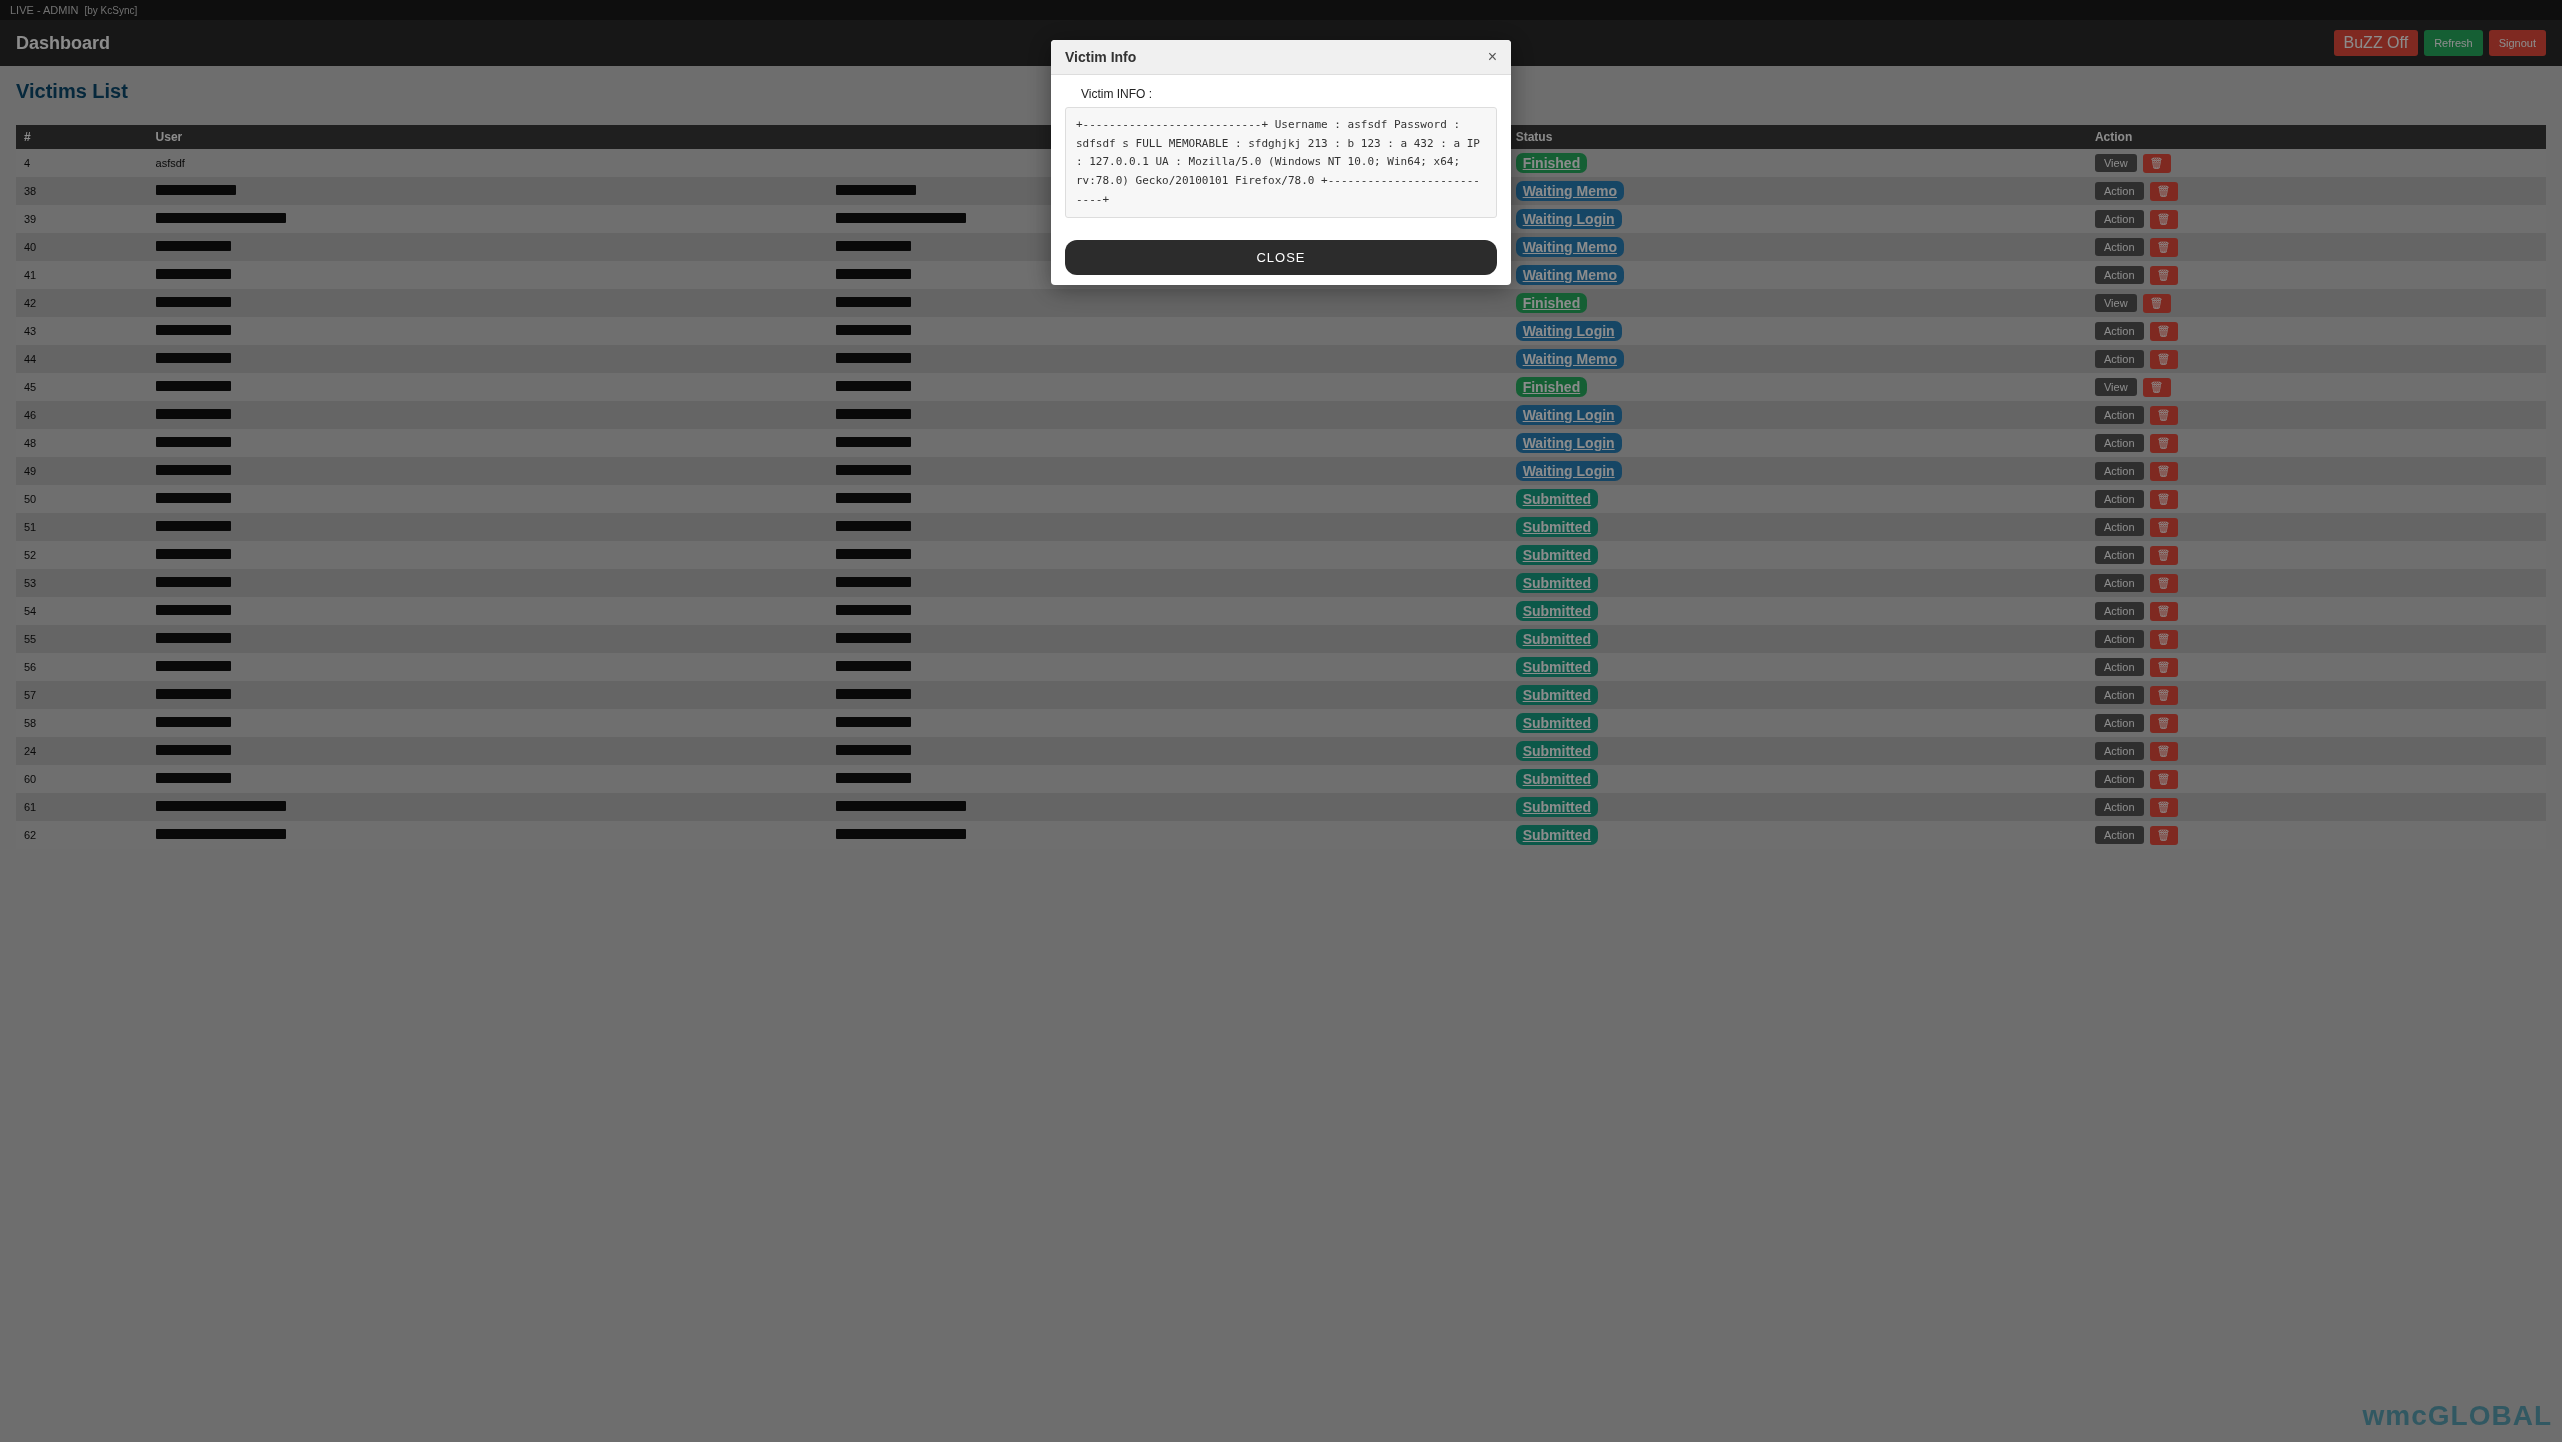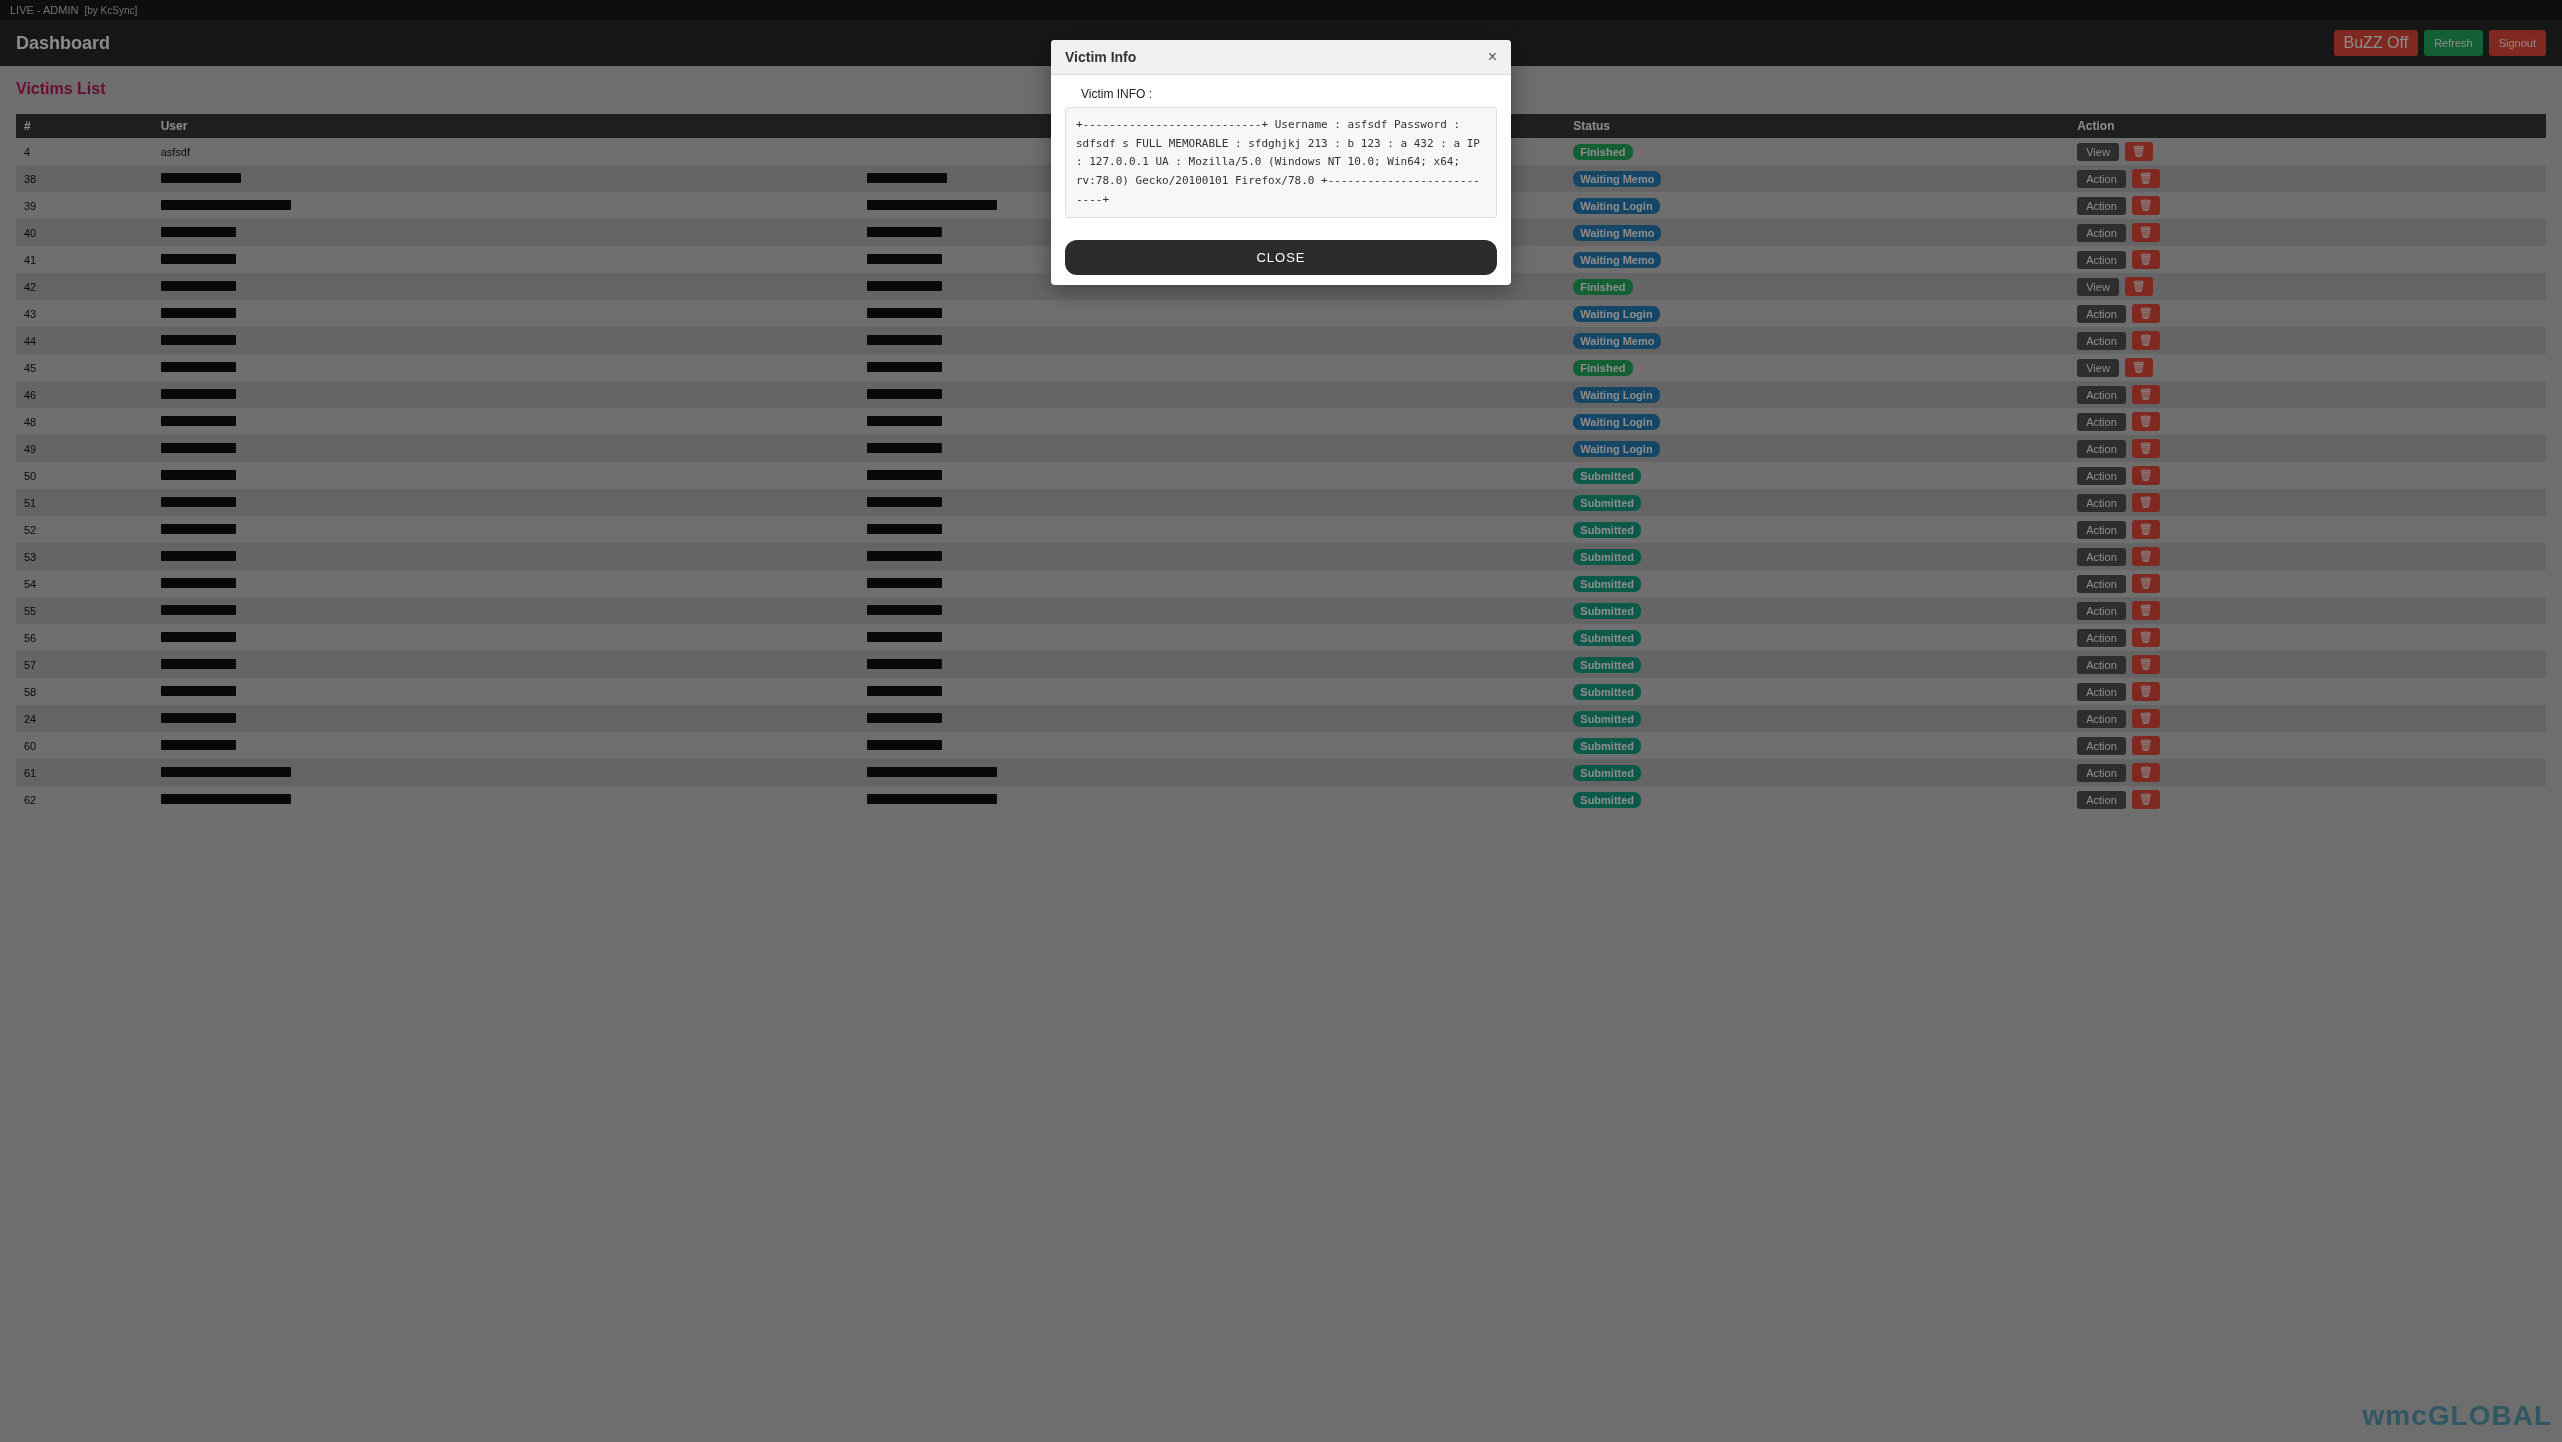--- a/index.html
+++ b/index.html
@@ -58,24 +58,24 @@
       border: none;
       padding: 4px 10px;
       border-radius: 3px;
       cursor: pointer;
       font-size: 11px;
     }
     .content {
       padding: 14px 16px;
     }
     .page-title {
-      font-size: 16px;
+      font-size: 20px;
       font-weight: bold;
-      color: #be185d;
-      margin-bottom: 16px;
+      color: #0c4a6e;
+      margin-bottom: 22px;
     }
     table {
       width: 100%;
       border-collapse: collapse;
     }
     th {
       background: #3a3a3a;
       color: #fff;
       padding: 5px 8px;
       text-align: left;
@@ -93,23 +93,24 @@
     .redacted-bar {
       display: inline-block;
       background: #111;
       height: 10px;
       border-radius: 1px;
     }
     .status-badge {
       display: inline-block;
       padding: 2px 7px;
       border-radius: 7px;
-      font-size: 11px;
+      font-size: 14px;
       color: #fff;
       font-weight: bold;
+      text-decoration: underline;
     }
     .status-finished { background: #27ae60; }
     .status-waiting-memo { background: #2980b9; }
     .status-waiting-login { background: #2980b9; }
     .status-submitted { background: #16a085; }
     .btn-action {
       background: #555;
       color: #fff;
       border: none;
       padding: 3px 9px;

